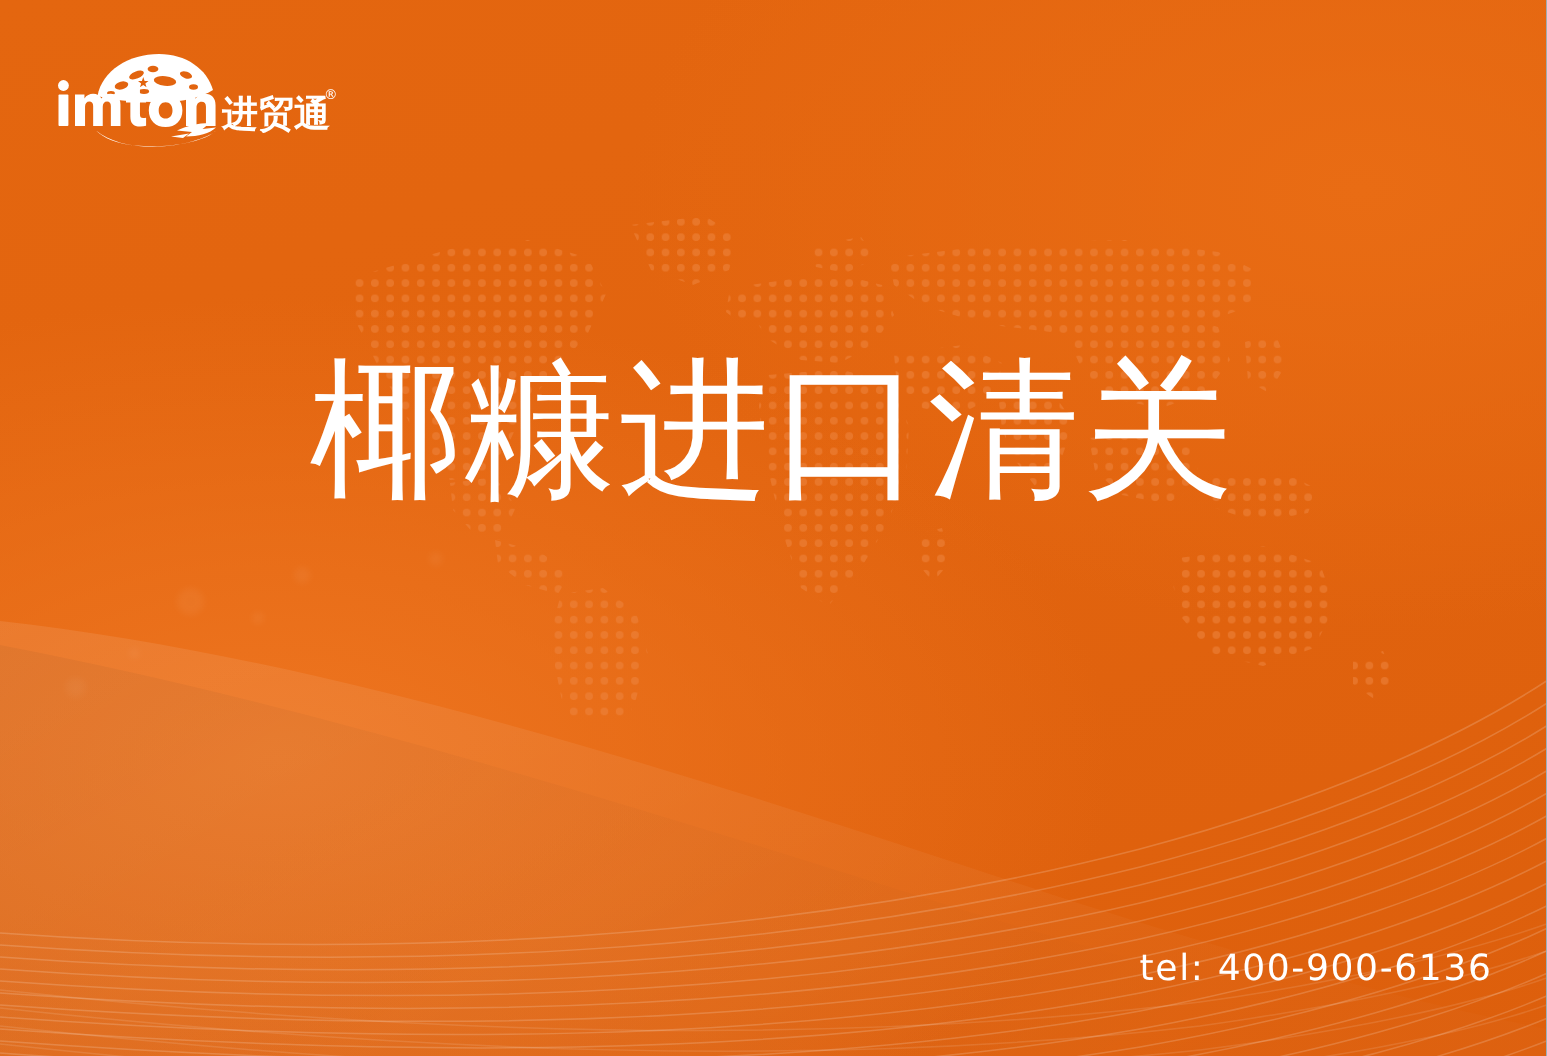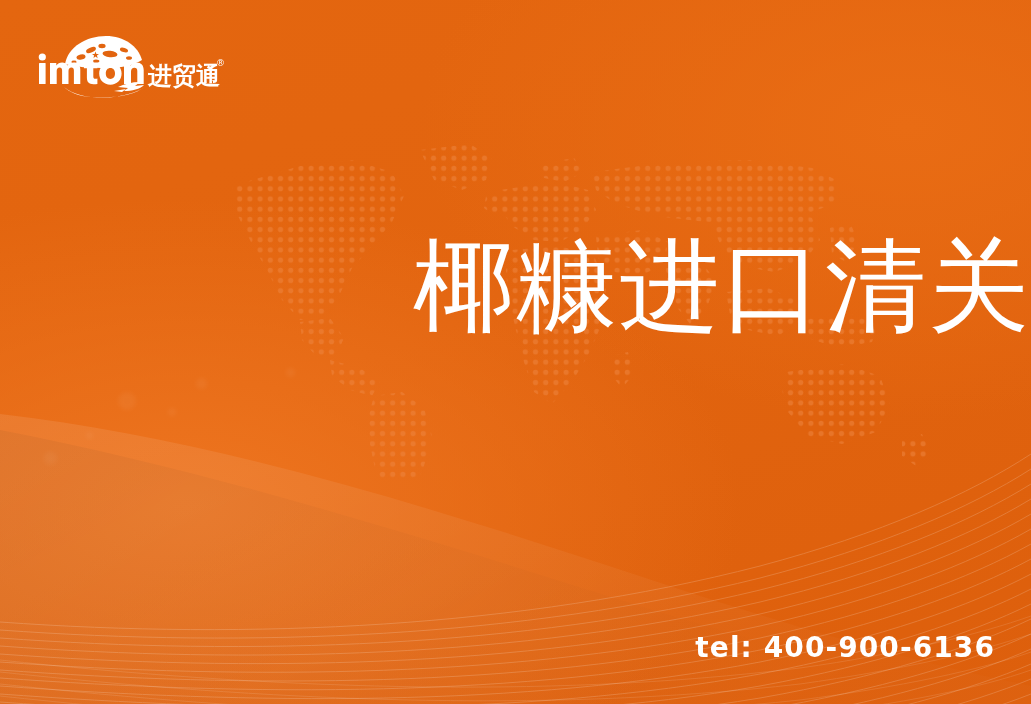--- a/index.html
+++ b/index.html
@@ -83,42 +83,42 @@
     width: 190px;
     height: 66px;
   }
 
   
   #headline {
     position: absolute;
     left: 0;
     top: 232px;
     width: 1031px;
-    text-align: right;
+    text-align: center;
     color: #ffffff;
     line-height: 108px;
     letter-spacing: 2px;
     -webkit-font-smoothing: antialiased;
   }
   .hl-line {
     display: block;
     font-size: 101px;
     font-weight: 400;
     font-family: "DejaVu Sans", "Liberation Sans", sans-serif;
     white-space: nowrap;
   }
 
   
   #phone {
     position: absolute;
     right: 36px;
     top: 631px;
     color: #ffffff;
-    font-size: 28px;
-    font-weight: 700;
+    font-size: 24px;
+    font-weight: 400;
     letter-spacing: 1.1px;
     white-space: nowrap;
     font-family: "DejaVu Sans", "Liberation Sans", sans-serif;
   }
 </style>
 </head>
 <body>
 
 <div id="banner">
 

